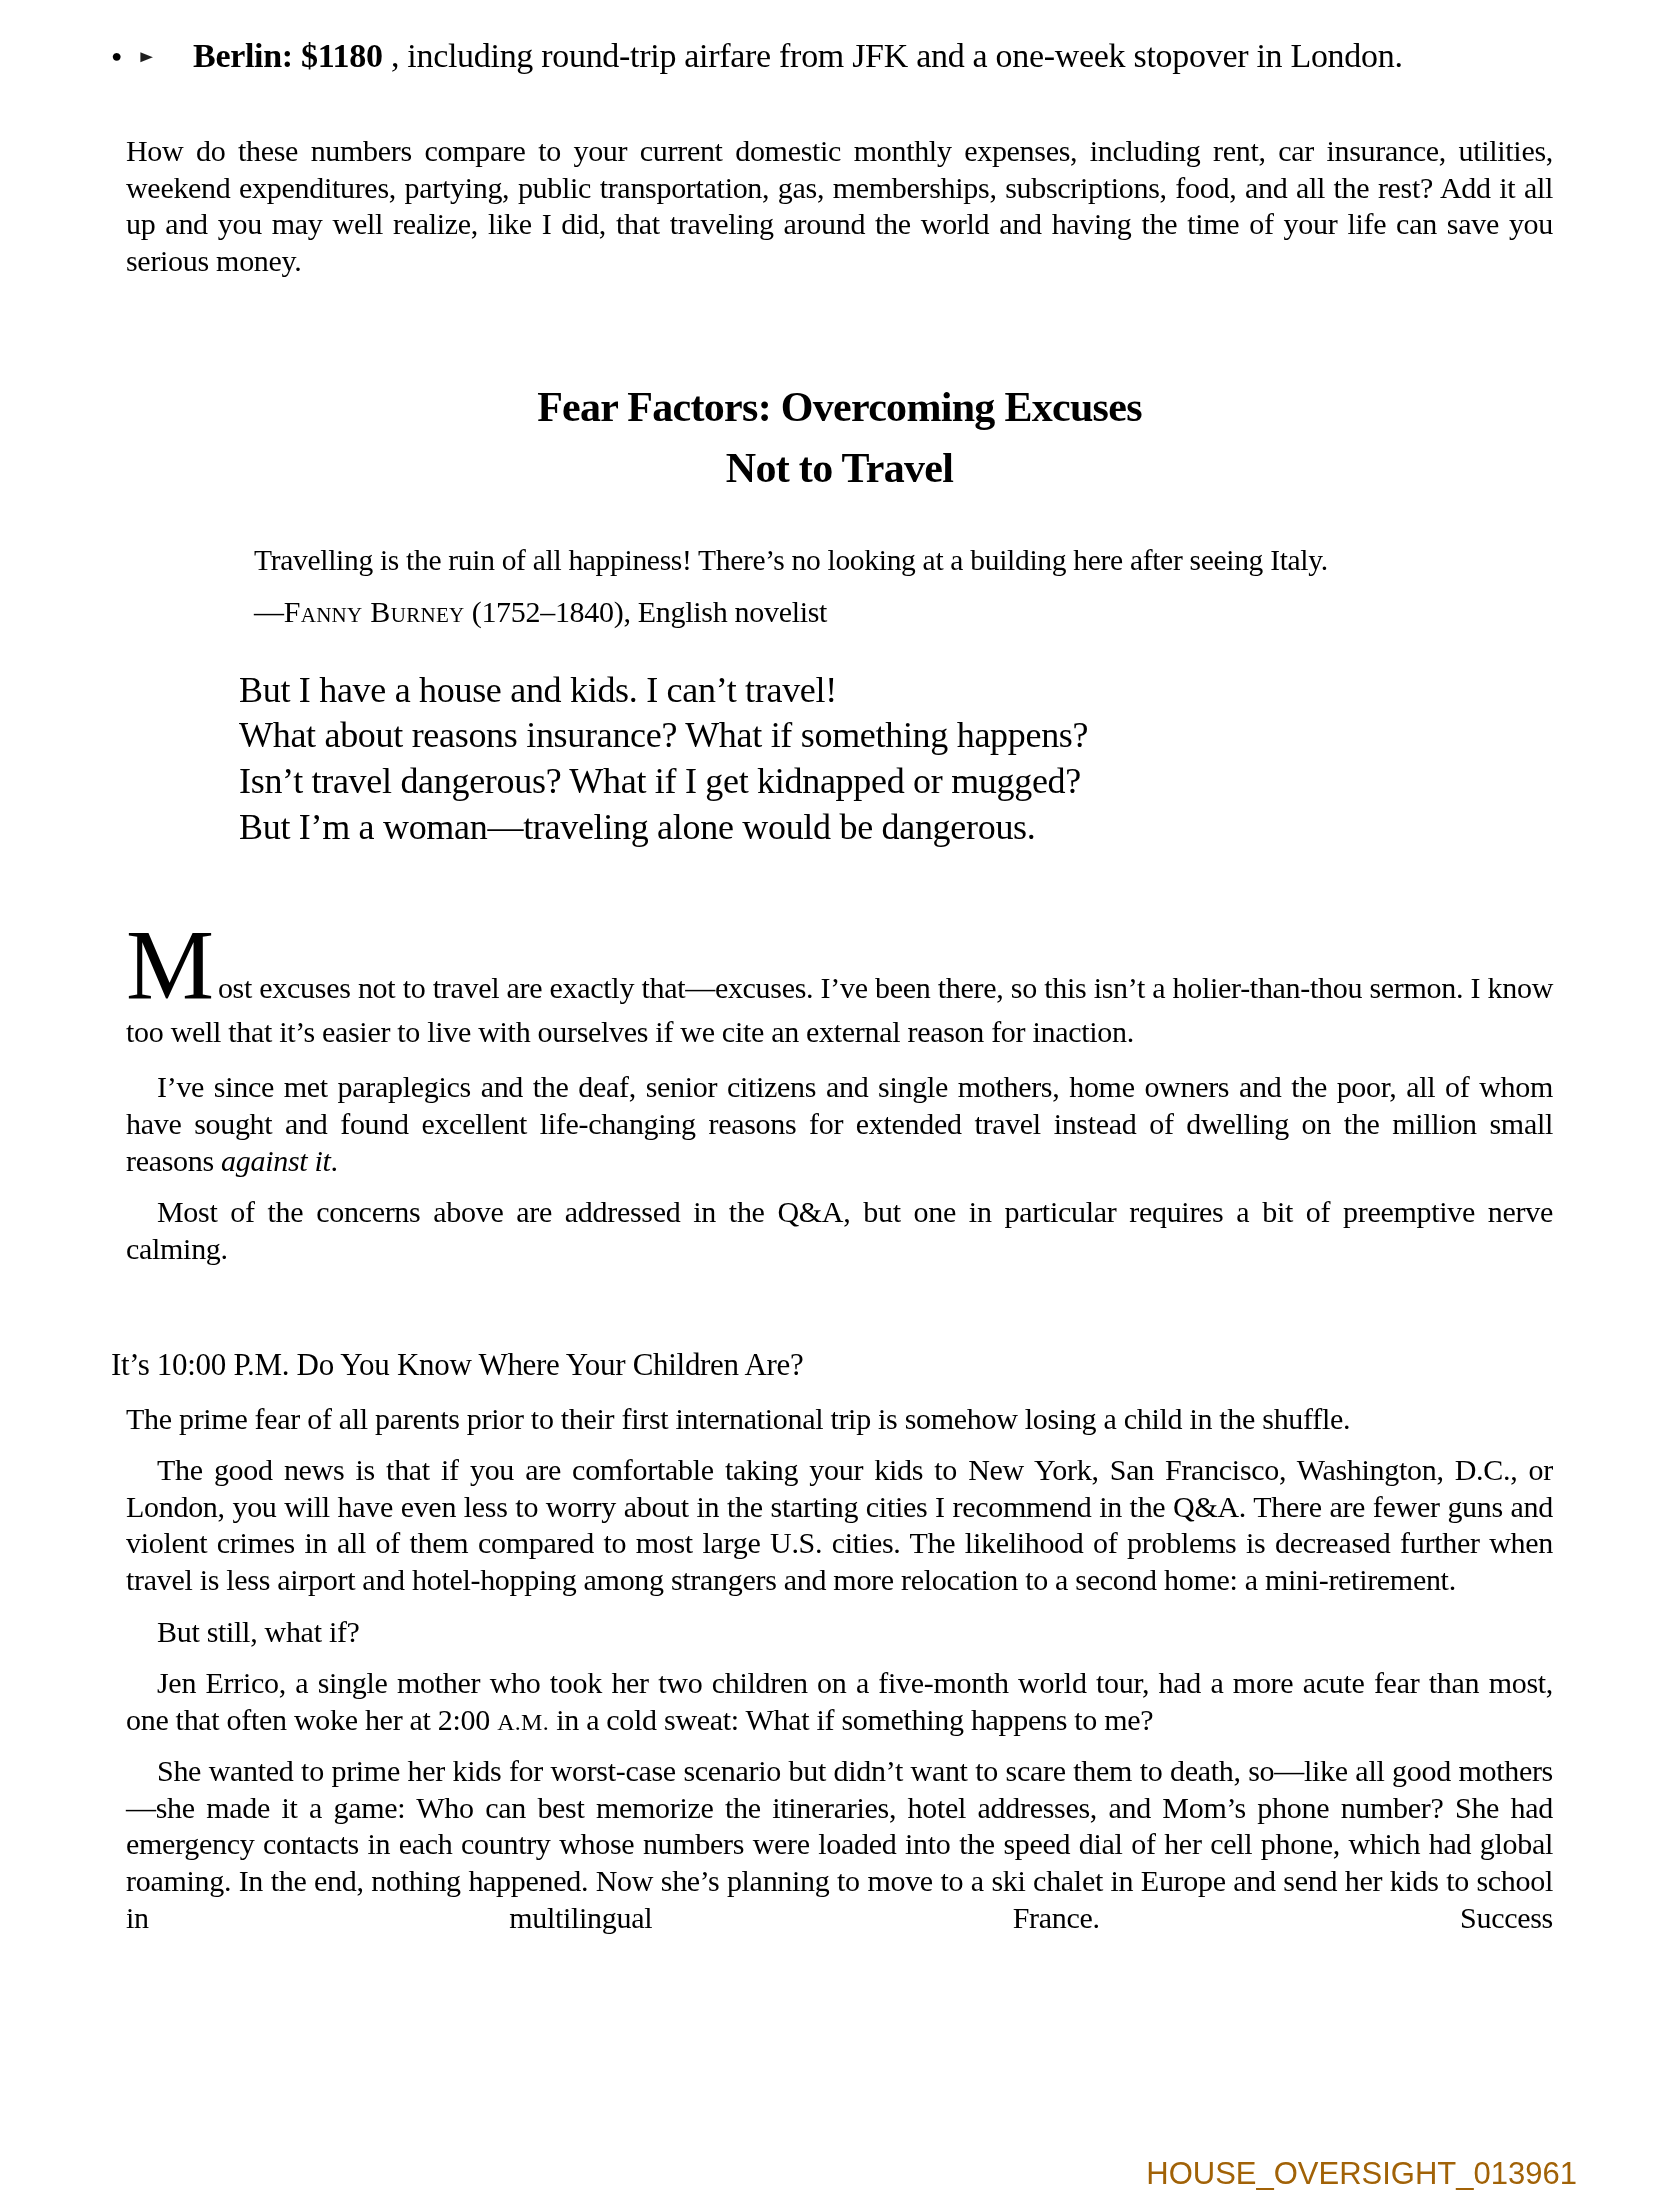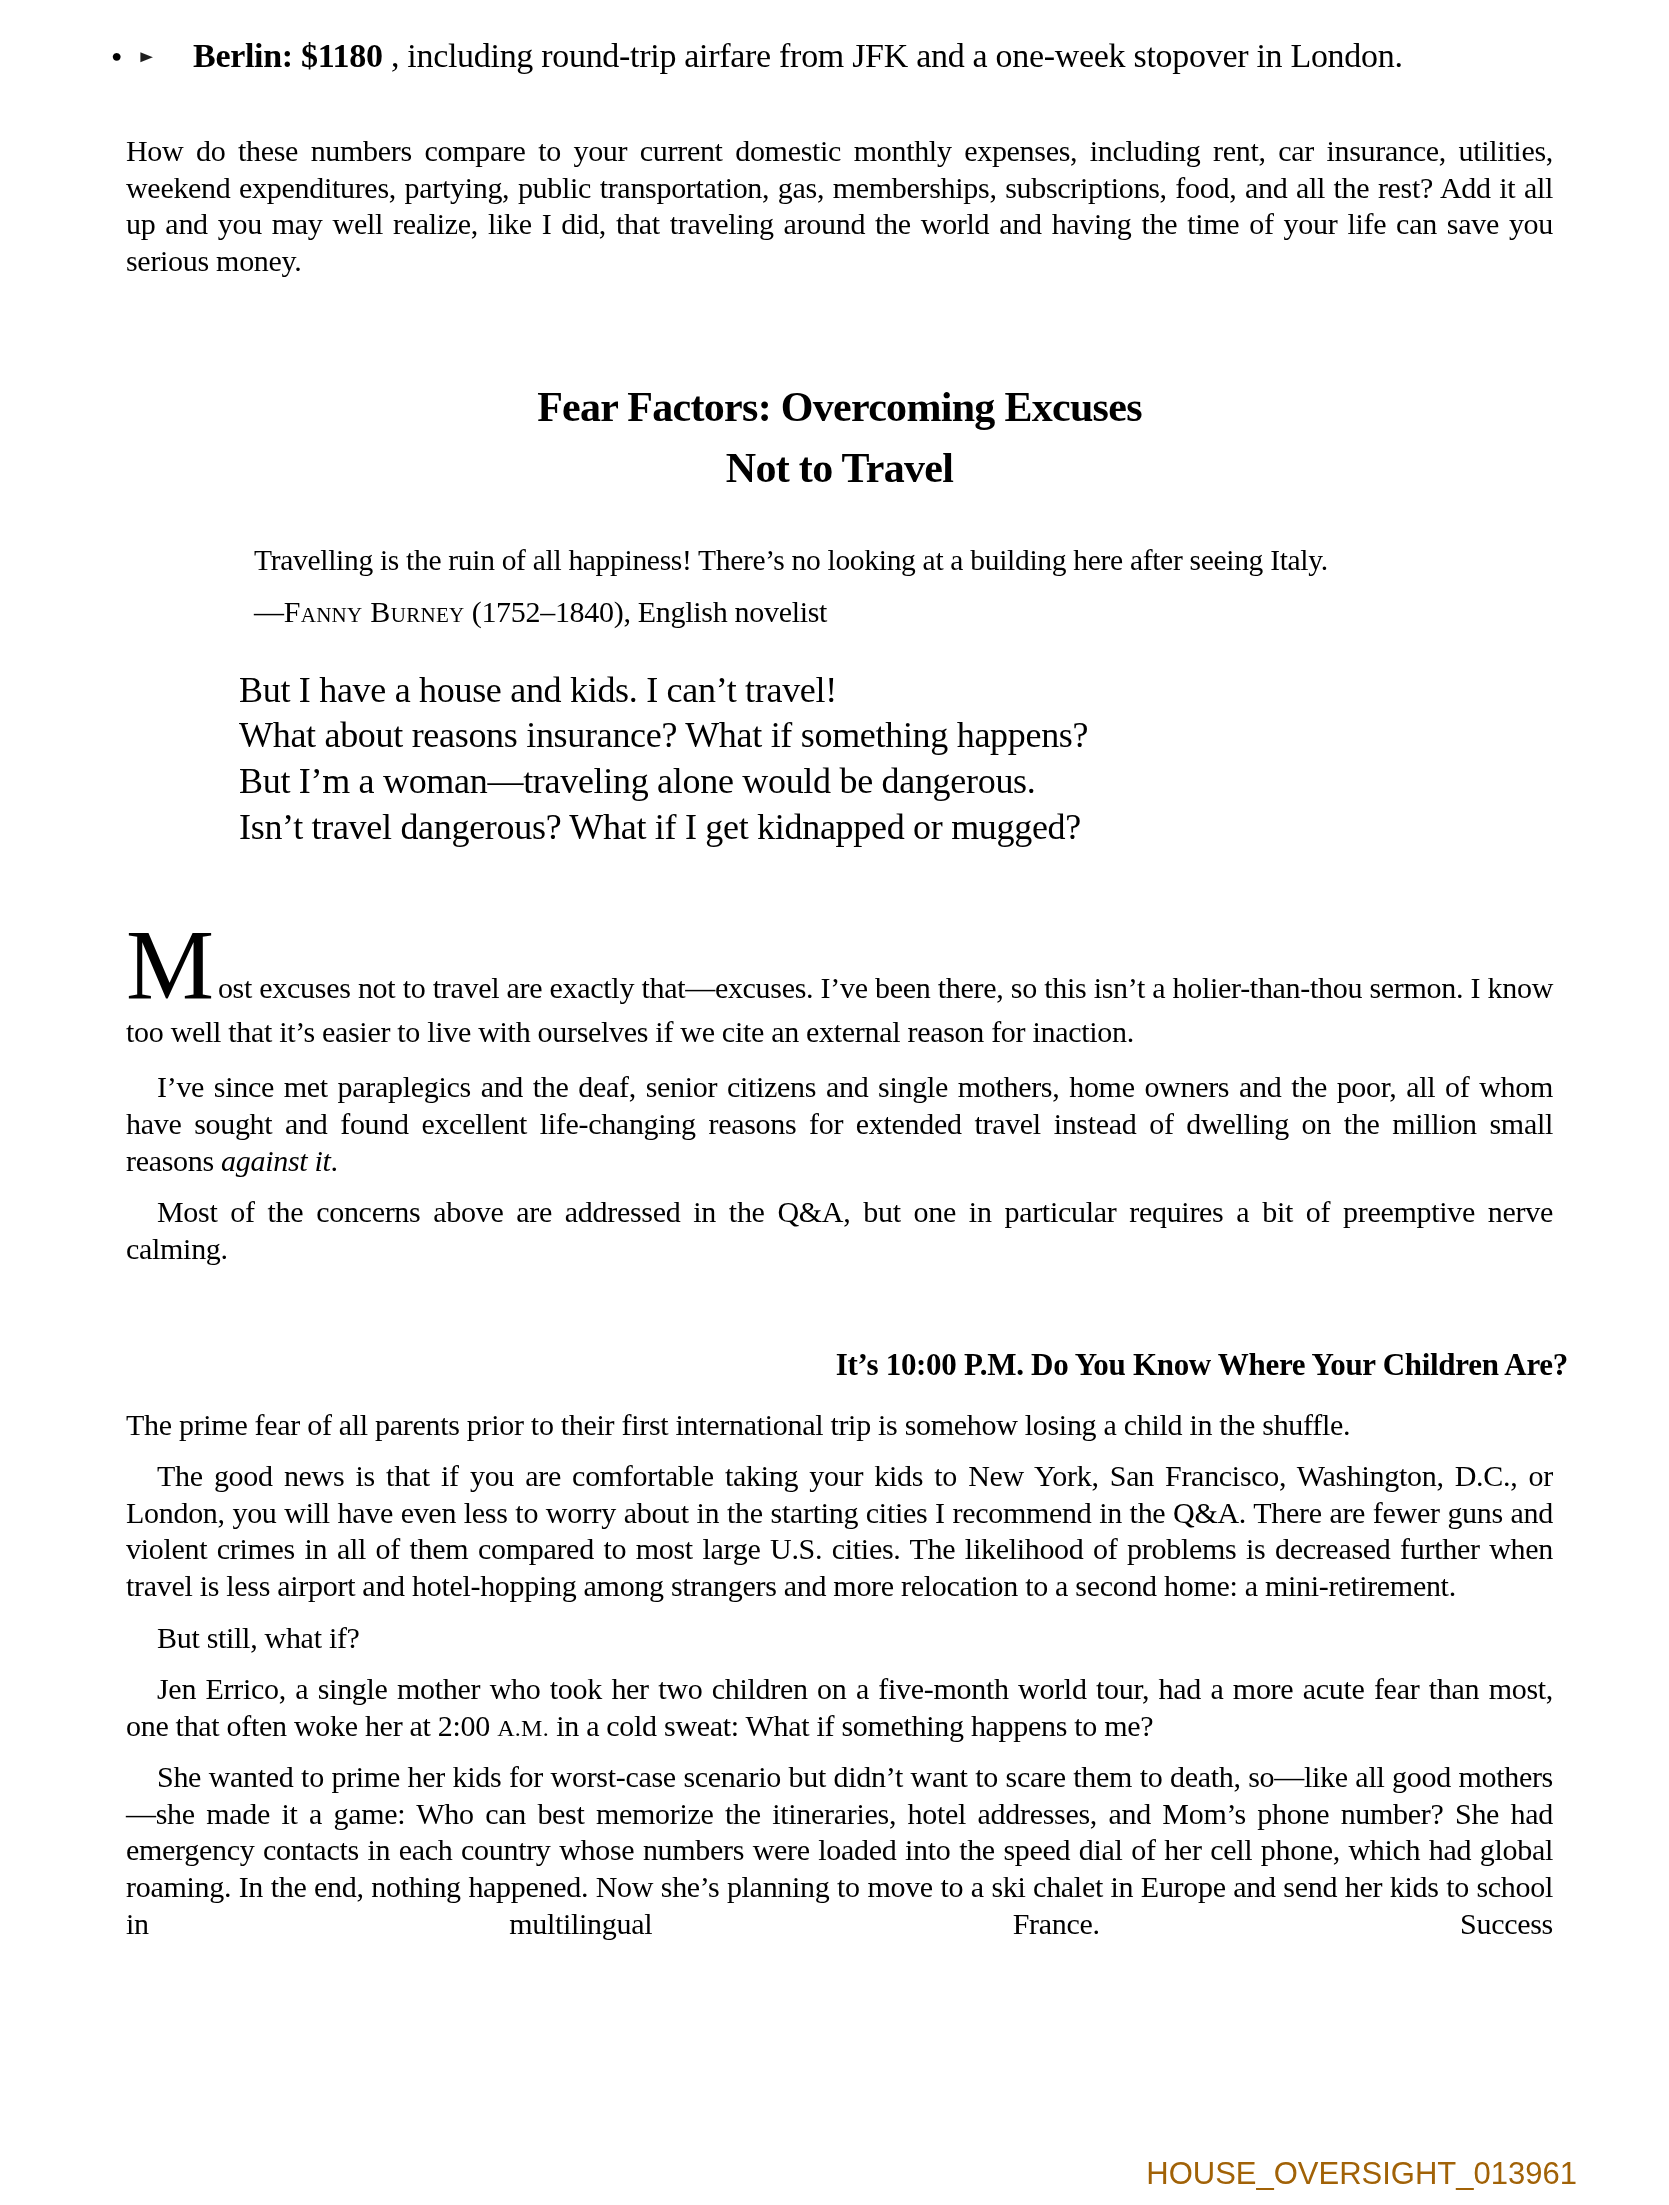--- a/index.html
+++ b/index.html
@@ -33,21 +33,21 @@
   .epigraph { margin-left: 128px; }
   .quote { font-size: 29.5px; line-height: 1.25; letter-spacing: -0.3px; }
   .attr { margin-top: 15.7px; font-size: 30px; letter-spacing: -0.3px; }
   .smallcaps { font-variant: small-caps; letter-spacing: 0.3px; }
 
   .excuses { margin: 39px 0 8px 128px; font-size: 36px; line-height: 1.27; letter-spacing: -0.3px; }
 
   .para-dropcap { margin-top: 72px; line-height: 1.48; }
   .initial { font-size: 99px; line-height: 0.85; padding-right: 3.9px; letter-spacing: 0; }
 
-  .section-heading { margin: 79px 0 23px 0; font-size: 31px; font-weight: bold; letter-spacing: -0.3px; line-height: 1.2; text-align: right; }
+  .section-heading { margin: 79px 0 17px 0; font-size: 31px; font-weight: normal; letter-spacing: -0.3px; line-height: 1.2; }
 
   .cont { text-align-last: justify; }
   .sc { font-size: 0.8em; letter-spacing: 0.3px; }
   em { font-style: italic; }
 
   .footer {
     position: absolute; right: 92px; bottom: 13px;
     font-family: "Liberation Sans", "DejaVu Sans", sans-serif;
     font-size: 31px; color: #a16207;
   }
@@ -74,22 +74,22 @@
     </h1>
 
     <div class="epigraph">
       <p class="quote">Travelling is the ruin of all happiness! There’s no looking at a building here after seeing Italy.</p>
       <p class="attr"><span>—</span><span class="smallcaps">Fanny Burney</span><span> (1752–1840), English novelist</span></p>
     </div>
 
     <div class="excuses">
       <div class="excuse">But I have a house and kids. I can’t travel!</div>
       <div class="excuse">What about reasons insurance? What if something happens?</div>
+      <div class="excuse">Isn’t travel dangerous? What if I get kidnapped or mugged?</div>
       <div class="excuse">But I’m a woman—traveling alone would be dangerous.</div>
-      <div class="excuse">Isn’t travel dangerous? What if I get kidnapped or mugged?</div>
     </div>
 
     <p class="body just para-dropcap"><span class="initial">M</span><span>ost excuses not to travel are exactly that—excuses. I’ve been there, so this isn’t a holier-than-thou sermon. I know too well that it’s easier to live with ourselves if we cite an external reason for inaction.</span></p>
 
     <p class="body just indent mt"><span>I’ve since met paraplegics and the deaf, senior citizens and single mothers, home owners and the poor, all of whom have sought and found excellent life-changing reasons for extended travel instead of dwelling on the million small reasons </span><em>against it</em><span>.</span></p>
 
     <p class="body just indent mt">Most of the concerns above are addressed in the Q&amp;A, but one in particular requires a bit of preemptive nerve calming.</p>
 
     <h2 class="section-heading">It’s 10:00 P.M. Do You Know Where Your Children Are?</h2>
 

